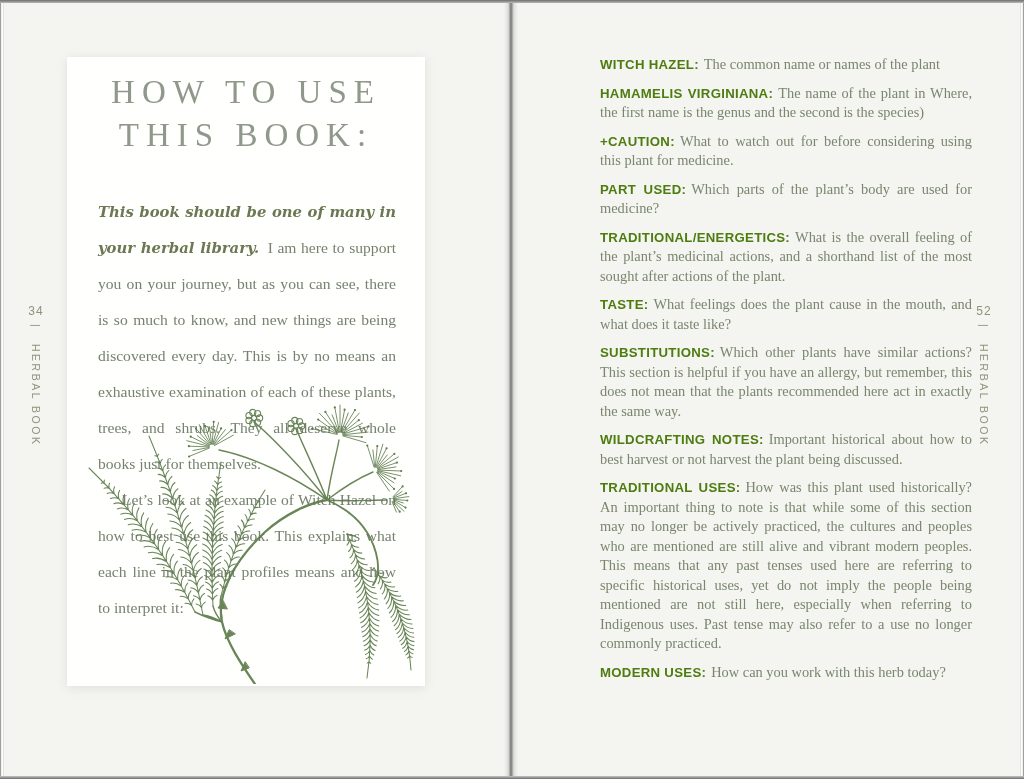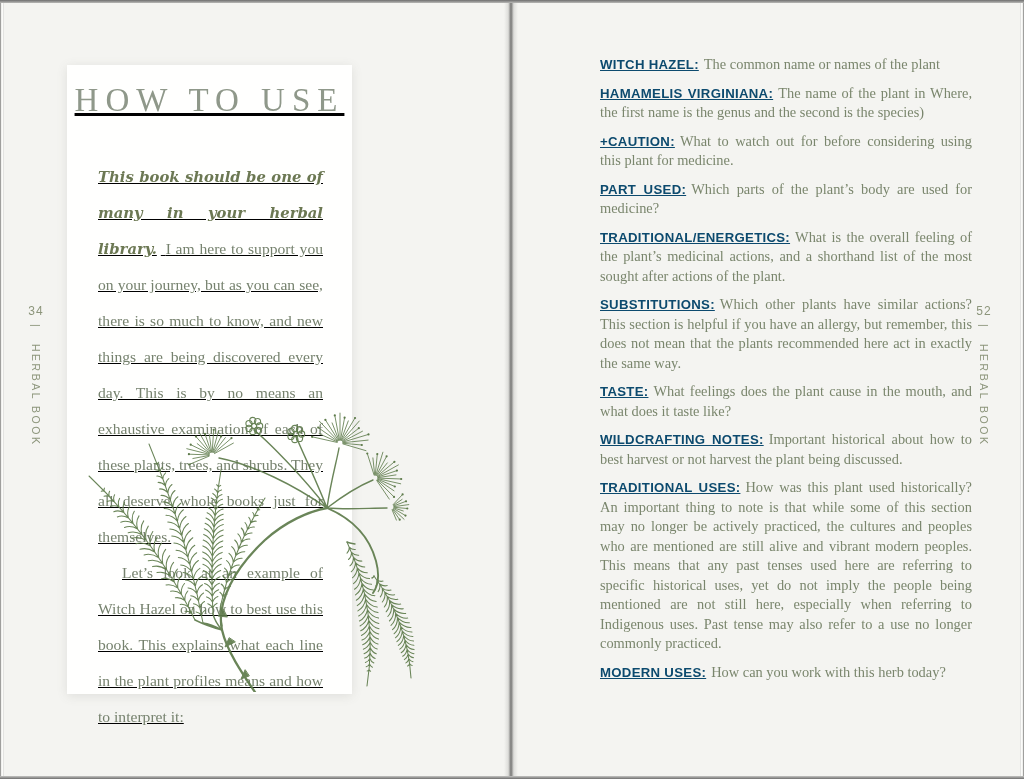--- a/index.html
+++ b/index.html
@@ -9,43 +9,43 @@
   .edge-left{position:absolute;top:0;bottom:0;left:0;width:5px;z-index:9;
     background:linear-gradient(90deg,#9f9f9d 0 1px,#f0f0ee 1px 2px,#fbfbf9 2px 3px,#e3e3e1 3px 4px,#f4f4f1 4px);}
   .edge-right{position:absolute;top:0;bottom:0;right:0;width:5px;z-index:9;
     background:linear-gradient(270deg,#9f9f9d 0 1px,#f0f0ee 1px 2px,#fbfbf9 2px 3px,#e3e3e1 3px 4px,#f4f4f1 4px);}
   .spine{position:absolute;top:0;bottom:0;left:504px;width:14px;z-index:8;
     background:linear-gradient(90deg,rgba(120,120,118,0) 0%,rgba(120,120,118,.18) 30%,#8b8b89 46%,#79797a 50%,#8b8b89 54%,rgba(120,120,118,.18) 70%,rgba(120,120,118,0) 100%);}
   .page{position:absolute;top:3px;bottom:3px;}
   .page-left{left:5px;width:505px;}
   .page-right{left:514px;right:5px;}
 
-  .card{position:absolute;left:62px;top:62px;width:285px;height:629px;background:#fffffe;
-    box-shadow:0 2px 10px rgba(100,100,90,.14);text-decoration:underline;}
+  .card{position:absolute;left:62px;top:54px;width:358px;height:629px;background:#fffffe;
+    box-shadow:0 2px 10px rgba(100,100,90,.14);}
   .title{margin:14px 6px 0;text-align:center;font-weight:400;font-size:33px;line-height:43px;
     letter-spacing:7px;color:#8f988a;}
   .title span{display:block;}
   .intro{margin:37px 29px 0 31px;font-size:15.6px;line-height:36px;color:#76826e;text-align:justify;}
   .intro.p2{margin-top:0;text-indent:24px;}
   .lead{font-family:"DejaVu Serif",serif;font-style:italic;font-weight:700;font-size:14.8px;
     color:#6c7853;margin-right:4px;}
   .plant-svg{position:absolute;left:2px;top:315px;width:354px;height:312px;}
 
   .rail{position:absolute;width:26px;text-align:center;color:#8c957b;z-index:5;}
   .rail-left{left:18px;top:298px;}
   .rail-right{left:457px;top:298px;}
   .rail .pagenum{font-family:"Liberation Sans",sans-serif;font-size:12px;letter-spacing:1px;}
   .rail .vert{writing-mode:vertical-rl;display:inline-block;margin-top:5px;
     font-family:"Liberation Sans",sans-serif;font-size:10.5px;letter-spacing:2.5px;}
   .rail .vtitle{margin-top:9px;}
 
   .glossary{position:absolute;left:86px;top:52px;width:372px;}
   .entry{margin:0 0 9px;font-size:14.4px;line-height:19.5px;color:#7a866d;text-align:justify;}
   .term{font-family:"Liberation Sans",sans-serif;font-weight:700;font-size:13.2px;
-    letter-spacing:.3px;color:#0c4a6e;margin-right:5px;text-decoration:underline;}
+    letter-spacing:.3px;color:#4d7c0f;margin-right:5px;}
 </style>
 </head>
 <body>
 
 <div class="book">
   <div class="edge-top"></div>
   <div class="edge-bottom"></div>
   <div class="edge-left"></div>
   <div class="edge-right"></div>
   <div class="spine"></div>
@@ -55,20 +55,21 @@
       <span class="pagenum">34</span>
       <div class="vert">
         <span class="vsep">|</span>
         <span class="vtitle">HERBAL BOOK</span>
       </div>
     </div>
 
     <div class="card">
       <h1 class="title">
         <span>HOW TO USE</span>
+        <span>THIS BOOK:</span>
       </h1>
       <p class="intro">
         <span class="lead">This book should be one of many in your herbal library.</span>
         <span>I am here to support you on your journey, but as you can see, there is so much to know, and new things are being discovered every day. This is by no means an exhaustive examination of each of these plants, trees, and shrubs. They all deserve whole books just for themselves.</span>
       </p>
       <p class="intro p2">Let’s look at an example of Witch Hazel on how to best use this book. This explains what each line in the plant profiles means and how to interpret it:</p>
       <svg class="plant-svg" viewBox="0 0 354 312">
           <g stroke="#5e7b4b" fill="none" stroke-linecap="round" opacity="0.92">
             <path d="M190 318 C175 296 158 272 153 250 C147 222 166 188 196 160 C216 142 240 131 258 128" stroke-width="2.3"></path>
             <path d="M258 128 C286 140 301 159 307 181 C311 196 309 206 304 213" stroke-width="1.9"></path>
@@ -154,24 +155,24 @@
         <p class="entry">
         <span class="term">+CAUTION:</span><span class="def">What to watch out for before considering using this plant for medicine.</span>
       </p>
         <p class="entry">
         <span class="term">PART USED:</span><span class="def">Which parts of the plant’s body are used for medicine?</span>
       </p>
         <p class="entry">
         <span class="term">TRADITIONAL/ENERGETICS:</span><span class="def">What is the overall feeling of the plant’s medicinal actions, and a shorthand list of the most sought after actions of the plant.</span>
       </p>
         <p class="entry">
-        <span class="term">SUBSTITUTIONS:</span><span class="def">Which other plants have similar actions? This section is helpful if you have an allergy, but remember, this does not mean that the plants recommended here act in exactly the same way.</span>
+        <span class="term">TASTE:</span><span class="def">What feelings does the plant cause in the mouth, and what does it taste like?</span>
       </p>
         <p class="entry">
-        <span class="term">TASTE:</span><span class="def">What feelings does the plant cause in the mouth, and what does it taste like?</span>
+        <span class="term">SUBSTITUTIONS:</span><span class="def">Which other plants have similar actions? This section is helpful if you have an allergy, but remember, this does not mean that the plants recommended here act in exactly the same way.</span>
       </p>
         <p class="entry">
         <span class="term">WILDCRAFTING NOTES:</span><span class="def">Important historical about how to best harvest or not harvest the plant being discussed.</span>
       </p>
         <p class="entry">
         <span class="term">TRADITIONAL USES:</span><span class="def">How was this plant used historically? An important thing to note is that while some of this section may no longer be actively practiced, the cultures and peoples who are mentioned are still alive and vibrant modern peoples. This means that any past tenses used here are referring to specific historical uses, yet do not imply the people being mentioned are not still here, especially when referring to Indigenous uses. Past tense may also refer to a use no longer commonly practiced.</span>
       </p>
         <p class="entry">
         <span class="term">MODERN USES:</span><span class="def">How can you work with this herb today?</span>
       </p>

